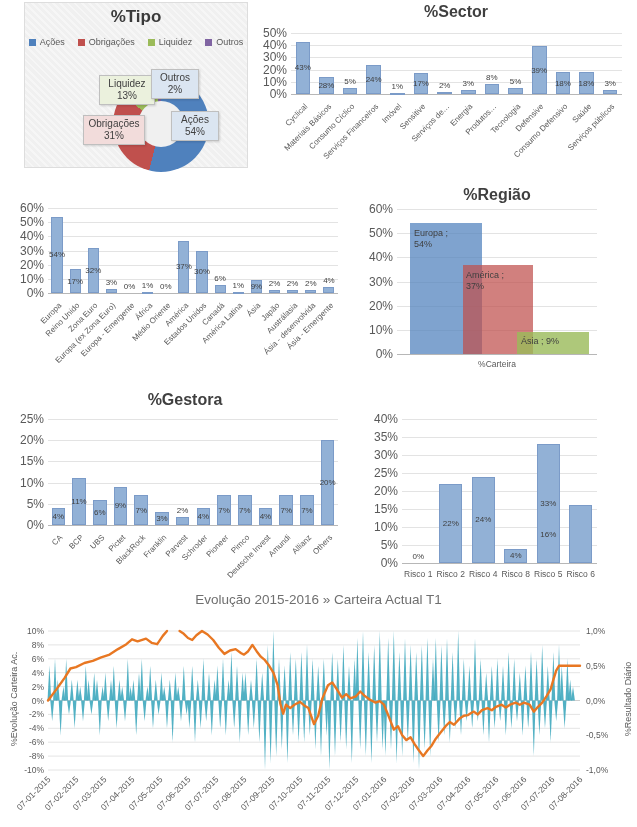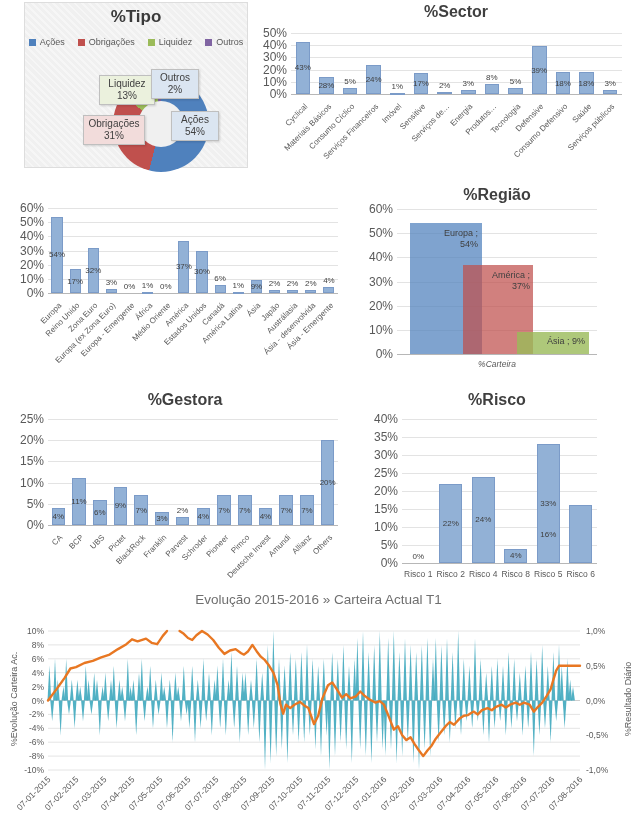--- a/index.html
+++ b/index.html
@@ -20,21 +20,21 @@
            text-align:center;padding:2px 3px;line-height:12px;box-shadow:1px 1px 2px rgba(0,0,0,.15);}
   .tick-label{position:absolute;font-size:12px;color:#595959;text-align:right;width:32px;line-height:10px;}
   .grid-line{position:absolute;height:1px;background:#e3e3e3;}
   .axis-line{position:absolute;height:1px;background:#b7b7b7;}
   .bar{position:absolute;background:#92b1d6;border:1px solid #7b9bc8;box-sizing:border-box;}
   .bar-label{position:absolute;font-size:8px;color:#3f3f3f;text-align:center;line-height:9px;}
   .cat-rot{position:absolute;font-size:8px;color:#595959;text-align:right;width:110px;
            transform:rotate(-45deg);transform-origin:100% 0;line-height:9px;}
   .cat-flat{position:absolute;font-size:8.5px;color:#595959;text-align:center;}
   .rbar{position:absolute;box-sizing:border-box;}
-  .rbar-label{position:absolute;font-size:9px;color:#3f3f3f;text-align:right;line-height:11px;}
+  .rbar-label{position:absolute;font-size:9px;color:#3f3f3f;text-align:left;line-height:11px;}
   .axis-title{position:absolute;font-size:8.5px;color:#595959;text-align:center;}
   .vlabel{position:absolute;width:140px;font-size:9px;color:#595959;text-align:center;transform:rotate(-90deg);}
 </style>
 </head>
 <body>
 
 <div id="app">
 
   <div class="panel">
     <div class="panel-title">%Tipo</div>
@@ -73,21 +73,20 @@
     </div>
     <div class="callout" style="left:58px;top:112px;width:54px;background:#f2dcdb;">
       <span>Obrigações</span><br>
       <span>31%</span>
     </div>
   </div>
 
   <div class="chart-title" style="left:306px;top:3px;width:300px;">%Sector</div>
   <div class="chart-title" style="left:372px;top:186px;width:250px;">%Região</div>
   <div class="chart-title" style="left:40px;top:391px;width:290px;">%Gestora</div>
-  <div class="chart-title" style="left:372px;top:391px;width:250px;">%Risco</div>
   <div class="sub-title" style="left:0px;top:592px;width:637px;">Evolução 2015-2016 » Carteira Actual T1</div>
 
   <div id="layer-bars">
       <div class="axis-line" style="left: 291px; top: 94px; width: 331px;"></div>
       <div class="tick-label" style="left: 255px; top: 89px;">0%</div>
       <div class="grid-line" style="left: 291px; top: 81.8px; width: 331px;"></div>
       <div class="tick-label" style="left: 255px; top: 76.8px;">10%</div>
       <div class="grid-line" style="left: 291px; top: 69.6px; width: 331px;"></div>
       <div class="tick-label" style="left: 255px; top: 64.6px;">20%</div>
       <div class="grid-line" style="left: 291px; top: 57.4px; width: 331px;"></div>
@@ -311,21 +310,21 @@
       <span>Europa ;</span><br>
       <span>54%</span>
     </div>
     <div class="rbar-label" style="left:466px;top:270px;width:64px;">
       <span>América ;</span><br>
       <span>37%</span>
     </div>
     <div class="rbar-label" style="left:521px;top:336px;width:64px;">
       <span>Ásia ; 9%</span>
     </div>
-    <div class="axis-title" style="left:397px;top:359px;width:200px;font-style:italic;">%Carteira</div>
+    <div class="axis-title" style="left:397px;top:359px;width:200px;">%Carteira</div>
   </div>
 
   <svg id="evo-svg" width="637" height="237" style="position:absolute;left:0;top:590px;">
       <line x1="48" x2="580" y1="180" y2="180" stroke="#e4e4e4" stroke-width="1"></line>
       <line x1="48" x2="580" y1="166.1" y2="166.1" stroke="#e4e4e4" stroke-width="1"></line>
       <line x1="48" x2="580" y1="152.2" y2="152.2" stroke="#e4e4e4" stroke-width="1"></line>
       <line x1="48" x2="580" y1="138.3" y2="138.3" stroke="#e4e4e4" stroke-width="1"></line>
       <line x1="48" x2="580" y1="124.4" y2="124.4" stroke="#e4e4e4" stroke-width="1"></line>
       <line x1="48" x2="580" y1="110.5" y2="110.5" stroke="#cfcfcf" stroke-width="1"></line>
       <line x1="48" x2="580" y1="96.6" y2="96.6" stroke="#e4e4e4" stroke-width="1"></line>

